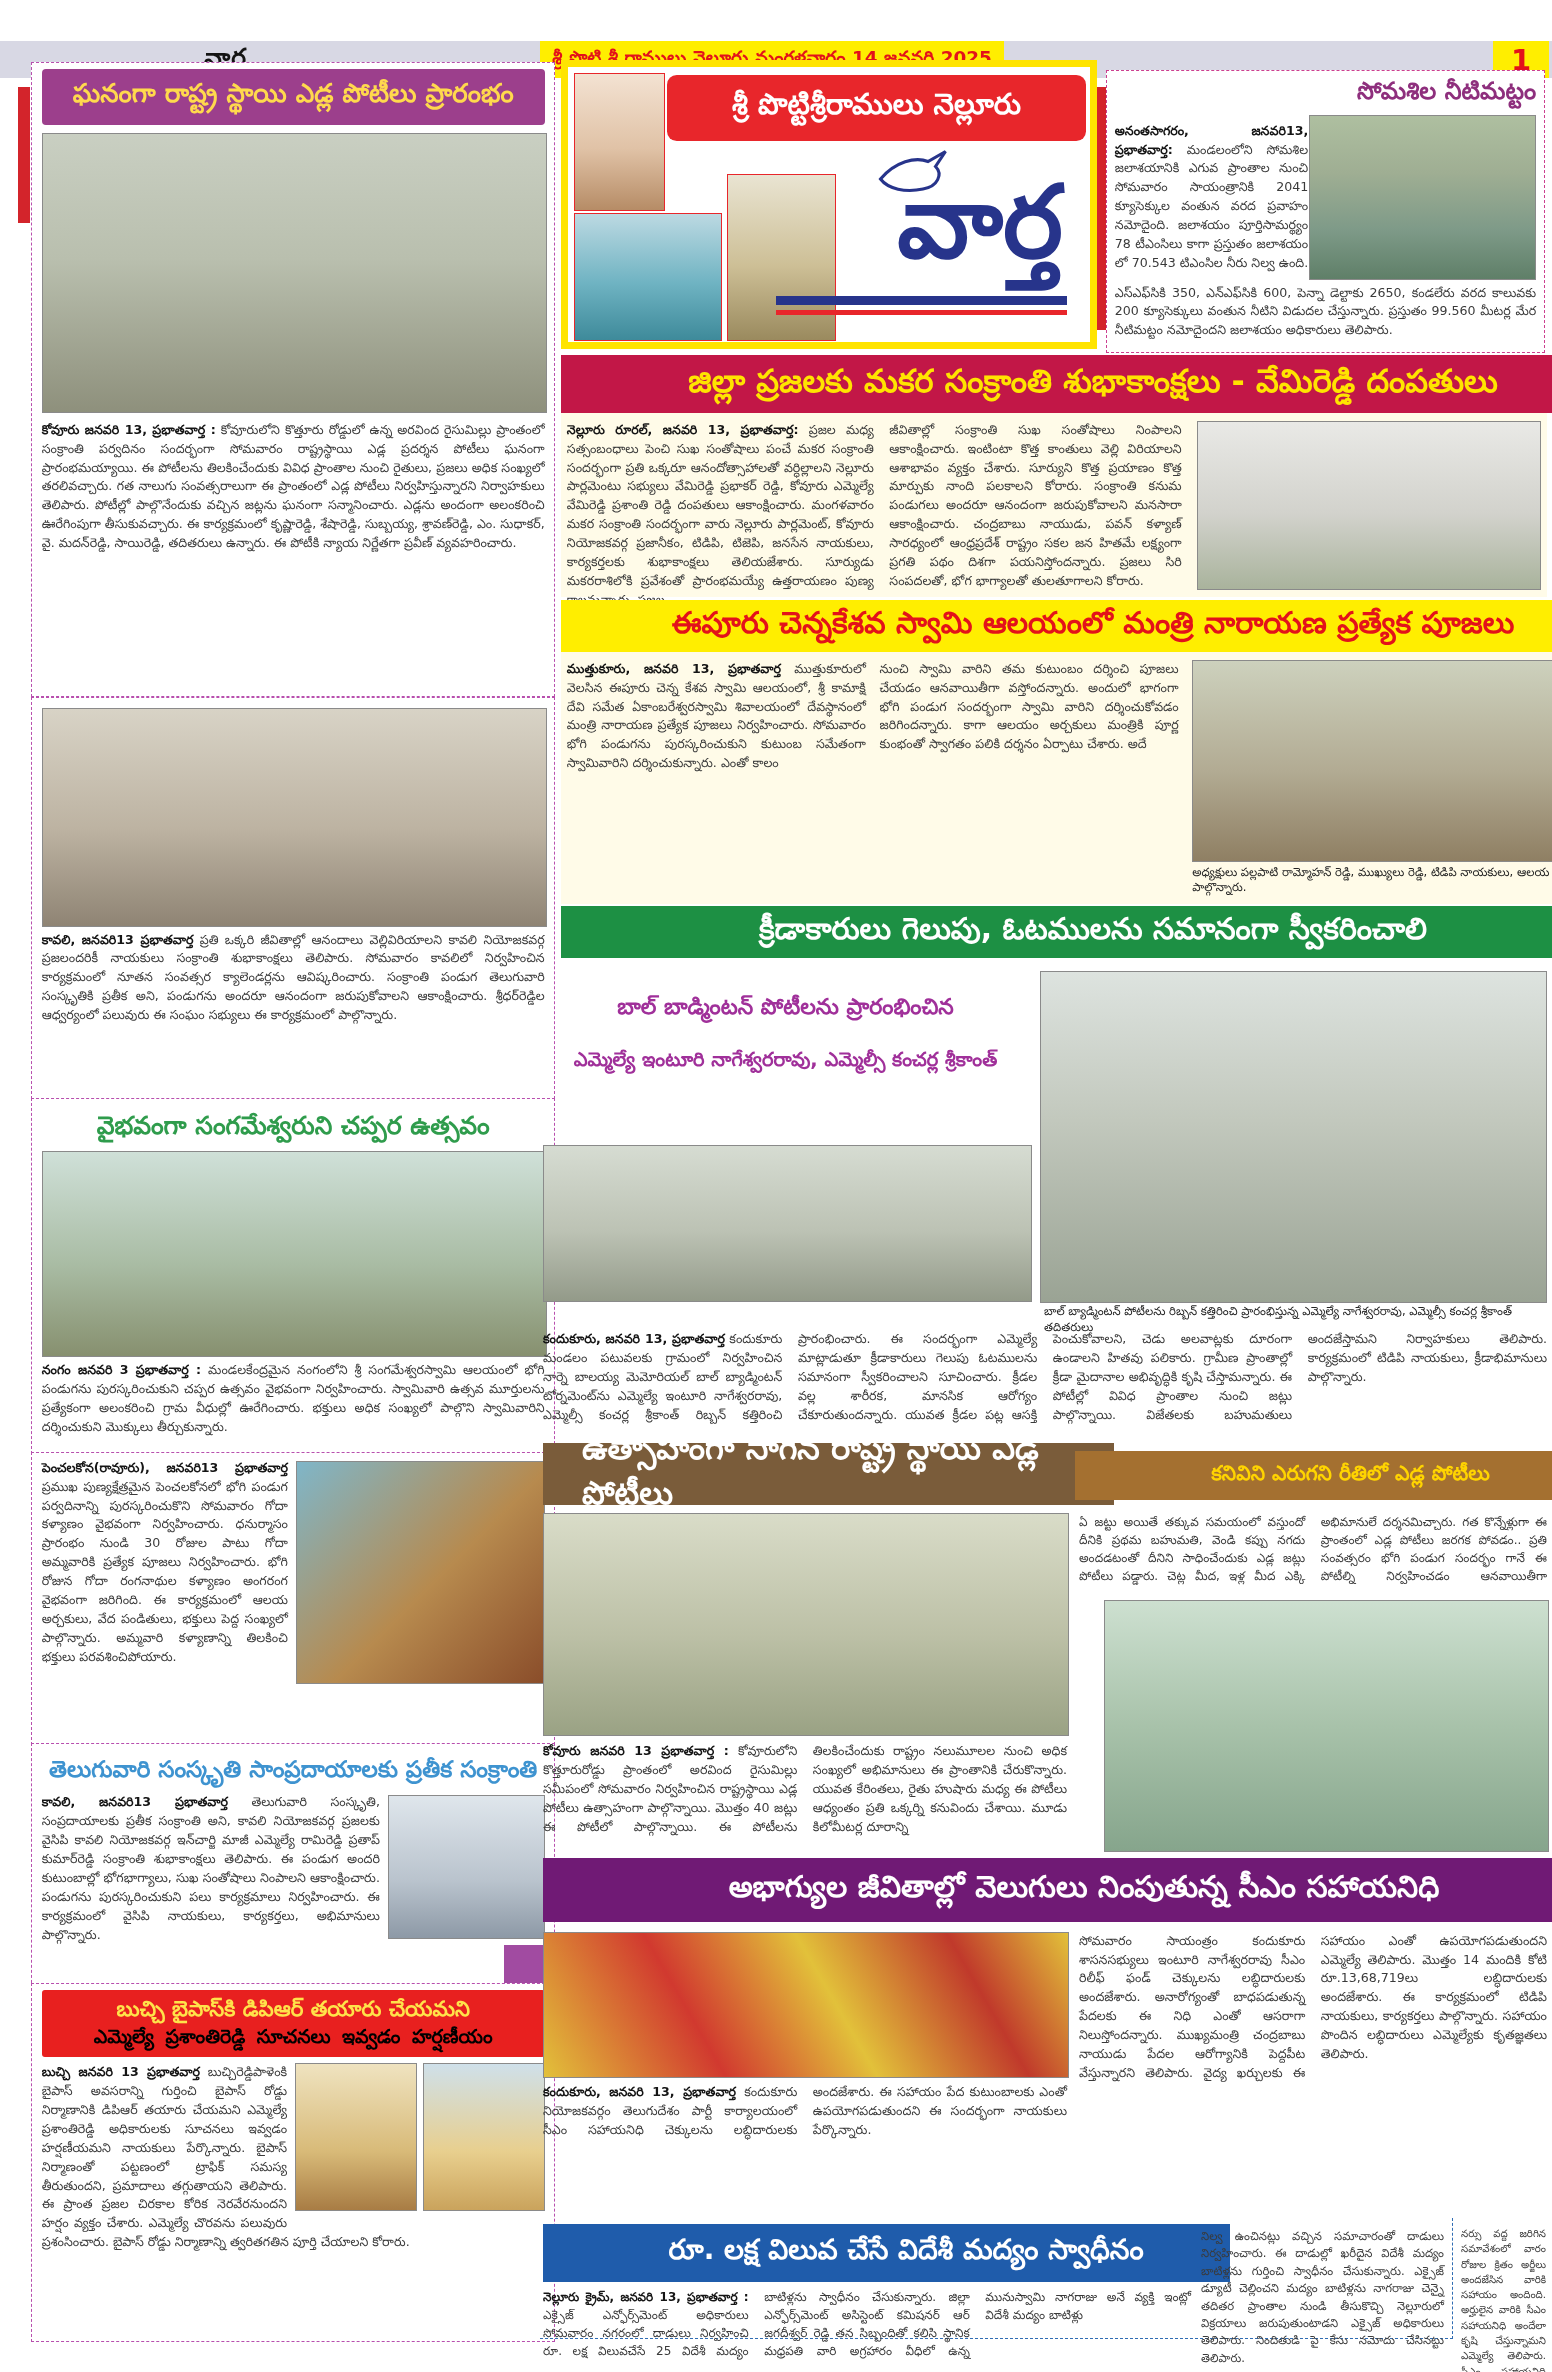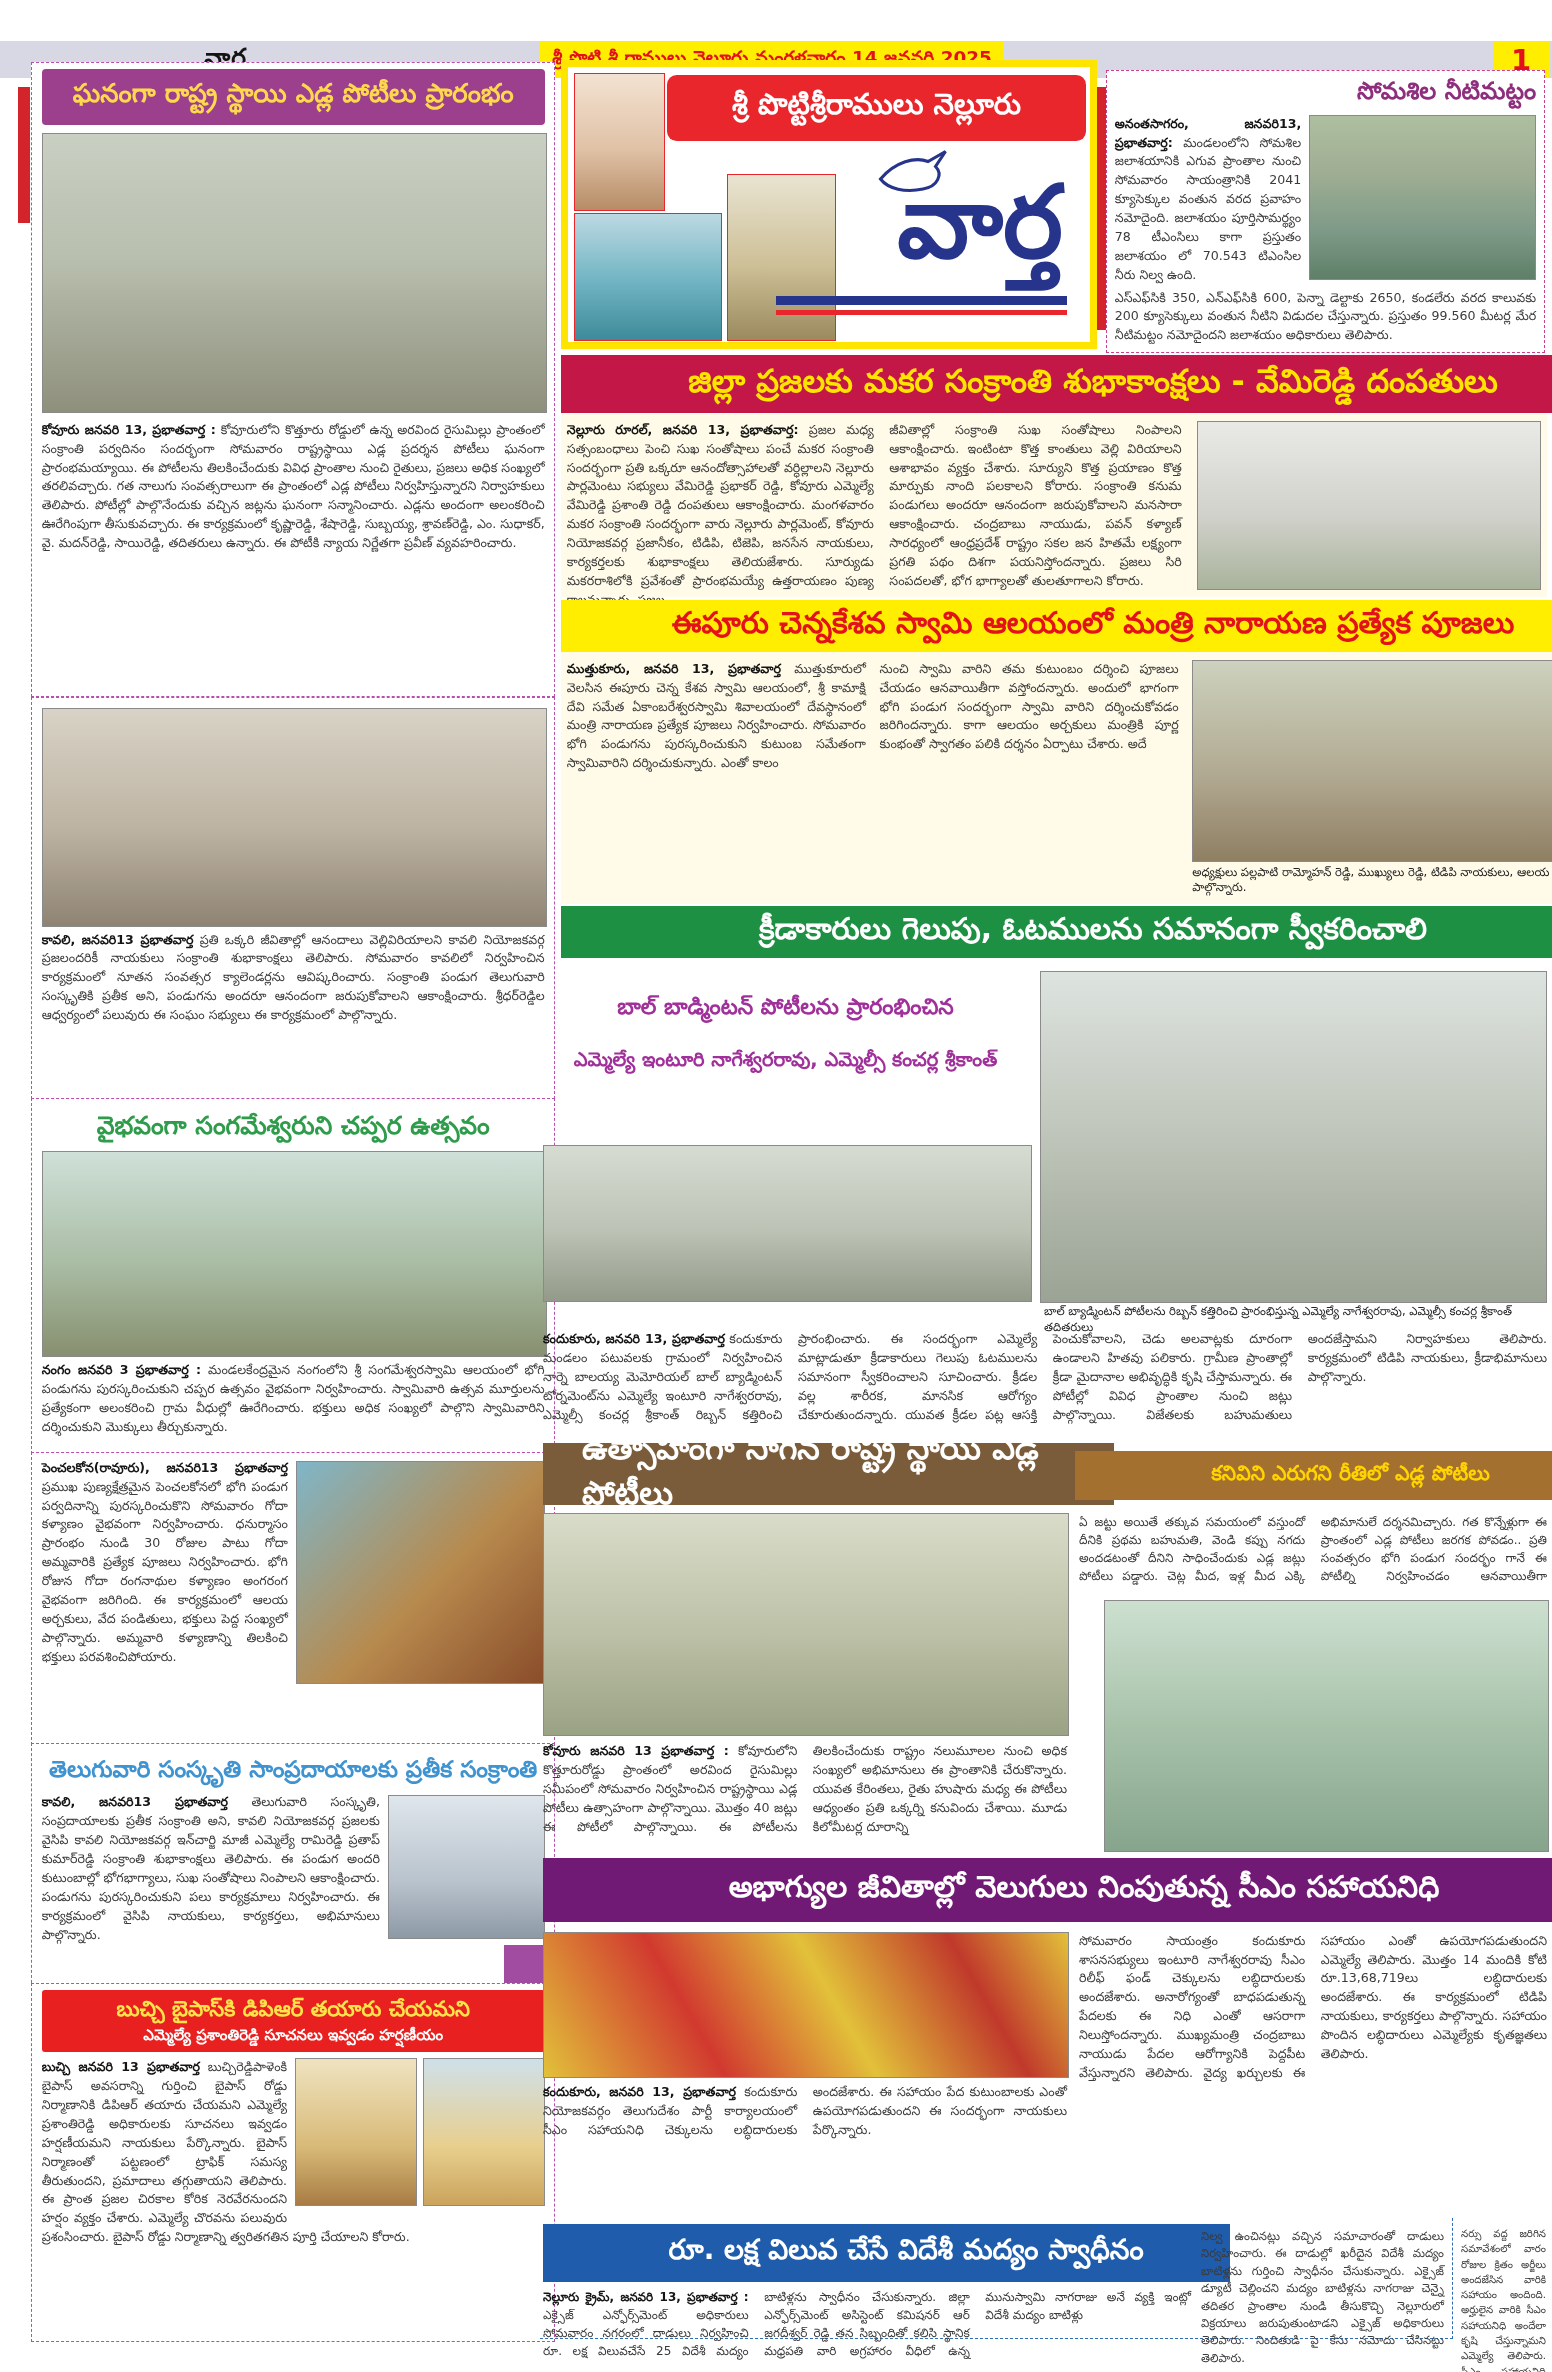--- a/index.html
+++ b/index.html
@@ -23,21 +23,21 @@
   .lbox{position:absolute;left:31px;width:503px;border:1.9px dashed #b84fae;background:#fff;padding:5.8px 9.7px;}
   .lbanner{background:#9c3f8c;color:#ffd94d;font-weight:bold;font-size:26px;text-align:center;
            padding:9.7px 3.9px;border-radius:3.9px;}
   .hl{font-weight:bold;text-align:center;font-size:25px;margin:5.8px 0;}
   .hl-red{color:#e6342c;}
   .hl-green{color:#2f9c4c;}
   .hl-magenta{color:#a93a96;}
   .hl-blue{color:#3e93d0;font-size:23px;}
   .rbanner{background:#e8201f;text-align:center;padding:5.8px 1.9px;border-radius:2.9px;}
   .rbanner .l1{color:#ffe34a;font-weight:bold;font-size:21.3px;display:block;}
-  .rbanner .l2{color:#ffffff;font-weight:bold;font-size:15px;display:block;}
+  .rbanner .l2{color:#000000;font-weight:bold;font-size:19px;display:block;font-family:Liberation Mono, monospace;}
   
   .masthead{position:absolute;left:561px;top:60px;width:536px;height:289px;background:#fff;
             border:7.8px solid #ffe400;box-sizing:border-box;}
   .mast-band{position:absolute;left:99px;top:7.8px;width:419px;height:66px;background:#e8262b;border-radius:9.7px;
              color:#ffffff;font-weight:bold;font-size:29px;display:flex;align-items:center;justify-content:center;}
   .mast-title{position:absolute;right:27px;top:105px;color:#27348b;font-weight:bold;font-size:101px;line-height:1;}
   .mast-underline{position:absolute;right:23px;top:229px;width:291px;height:8.7px;background:#27348b;}
   .mast-underline2{position:absolute;right:23px;top:243px;width:291px;height:4.9px;background:#e8262b;}
   .mp{position:absolute;border:1.9px solid #e8262b;}
   
@@ -138,21 +138,21 @@
     <svg viewBox="0 0 64 40" width="82" height="50" style="position:absolute;right:136px;top:82px;">
       <path d="M6 24 C18 10 34 6 44 10 L58 2 L50 14 C56 20 52 30 40 32 C26 35 12 32 6 24 Z" fill="#ffffff" stroke="#27348b" stroke-width="2.5"></path>
     </svg>
     <div class="mast-title">వార్త</div>
     <div class="mast-underline"></div>
     <div class="mast-underline2"></div>
   </div>
 
   <div class="somasila">
     <div class="som-hl">సోమశిల నీటిమట్టం</div>
-    <div style="display:flex;gap:8px;">
+    <div style="display:flex;gap:1px;align-items:center;">
       <div class="body-t" style="flex:1;">
         <span class="dl">అనంతసాగరం, జనవరి13, ప్రభాతవార్త:</span>
         <span>మండలంలోని సోమశిల జలాశయానికి ఎగువ ప్రాంతాల నుంచి సోమవారం సాయంత్రానికి 2041 క్యూసెక్కుల వంతున వరద ప్రవాహం నమోదైంది. జలాశయం పూర్తిసామర్థ్యం 78 టీఎంసిలు కాగా ప్రస్తుతం జలాశయం లో 70.543 టిఎంసిల నీరు నిల్వ ఉంది.</span>
       </div>
       <div class="photo" style="width:225px;height:163px;background:linear-gradient(180deg,#aebfa0 0%,#9fae93 35%,#7e9a88 70%,#5f7f68 100%);"></div>
     </div>
     <div class="body-t" style="margin-top:3.9px;">ఎస్ఎఫ్‌సికి 350, ఎన్ఎఫ్‌సికి 600, పెన్నా డెల్టాకు 2650, కండలేరు వరద కాలువకు 200 క్యూసెక్కులు వంతున నీటిని విడుదల చేస్తున్నారు. ప్రస్తుతం 99.560 మీటర్ల మేర నీటిమట్టం నమోదైందని జలాశయం అధికారులు తెలిపారు.</div>
   </div>
 
   <div class="banner b-crimson" style="left:561px;top:355px;width:986px;height:58px;">జిల్లా ప్రజలకు మకర సంక్రాంతి శుభాకాంక్షలు - వేమిరెడ్డి దంపతులు</div>

